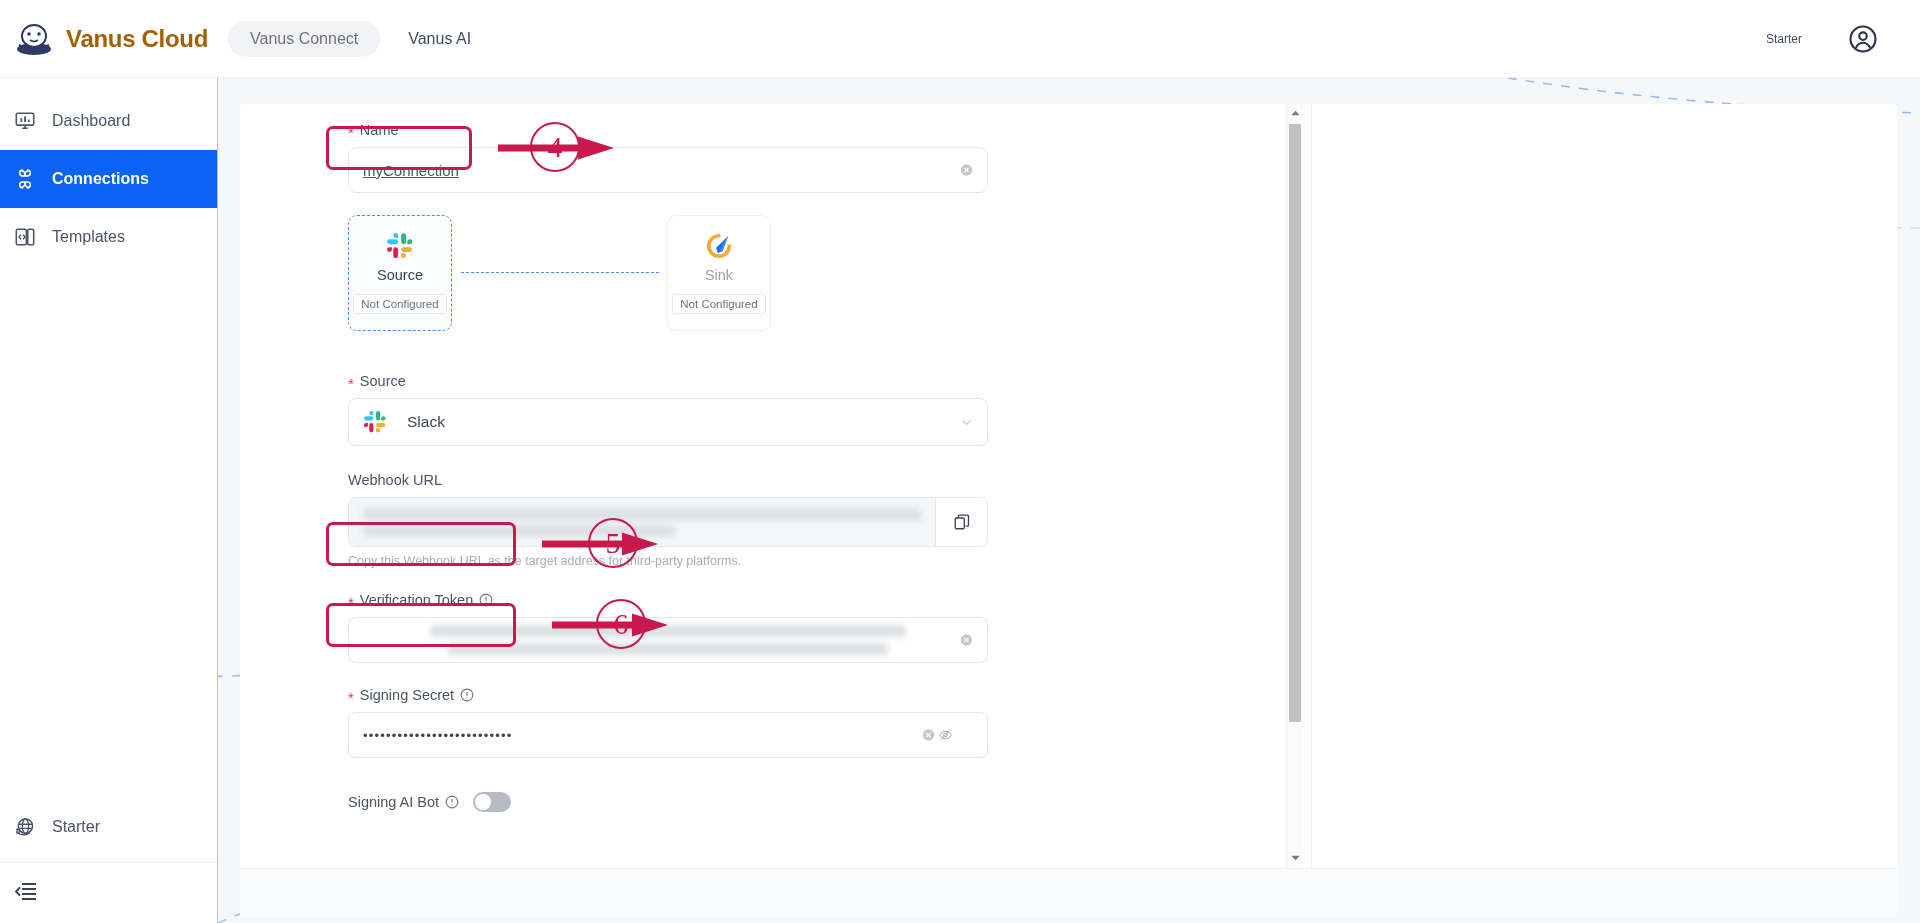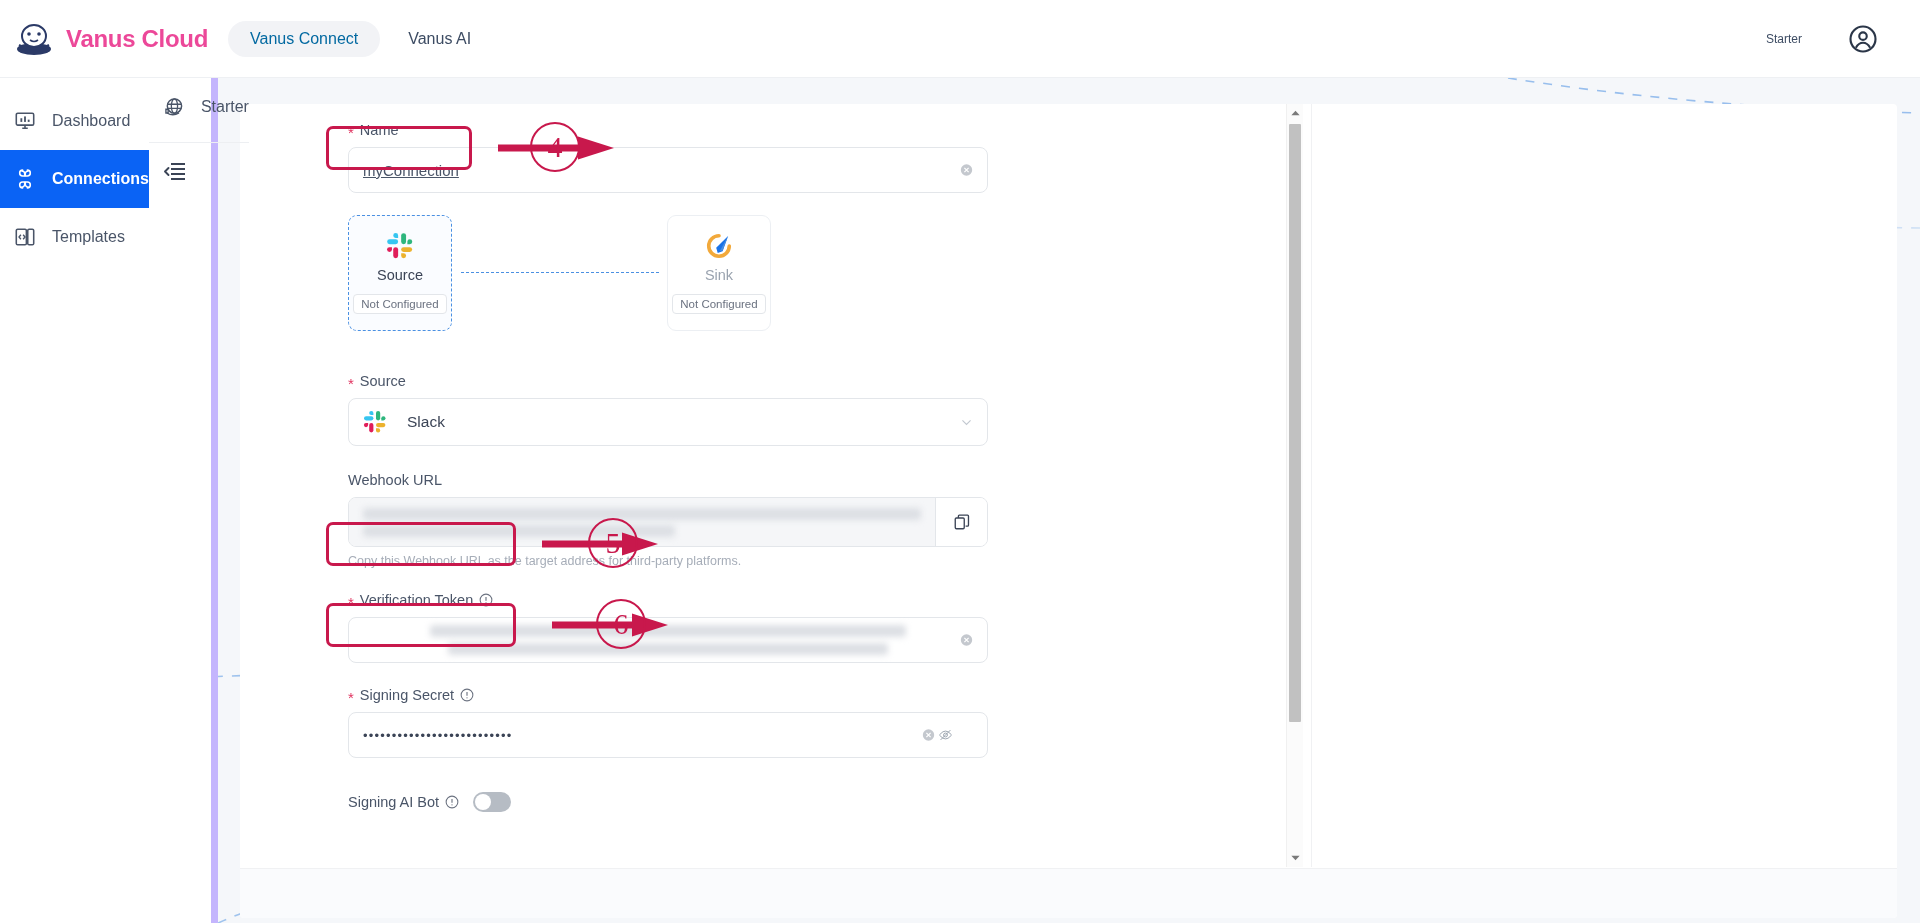--- a/index.html
+++ b/index.html
@@ -14,41 +14,41 @@
   .topbar {
     position: absolute; top: 0; left: 0; width: 1920px; height: 78px;
     background: #ffffff;
     border-bottom: 1px solid #eef0f3;
     display: flex; align-items: center;
     z-index: 30;
   }
   .brand { display: flex; align-items: center; gap: 12px; margin-left: 14px; width: 200px; }
   .brand-logo { width: 40px; height: 40px; display: block; }
   .brand-title {
-    font-size: 24px; font-weight: bold; color: #ec4899; letter-spacing: -0.3px;
+    font-size: 24px; font-weight: bold; color: #a16207; letter-spacing: -0.3px;
     white-space: nowrap;
   }
   .top-tabs { display: flex; align-items: center; gap: 6px; margin-left: 14px; }
   .top-tab {
     font-size: 16px; color: #3d4c63; padding: 9px 22px; border-radius: 22px;
     white-space: nowrap; cursor: pointer;
   }
-  .top-tab.active { background: #f2f3f6; color: #0369a1; }
+  .top-tab.active { background: #f2f3f6; color: #737373; }
   .top-right {
     margin-left: auto; display: flex; align-items: center; gap: 46px; margin-right: 42px;
   }
   .plan-label { font-size: 12px; color: #3d4c63; }
   .avatar-btn { width: 30px; height: 30px; display: block; cursor: pointer; }
 
   
   .sidebar {
     position: absolute; top: 78px; left: 0; width: 218px; height: 845px;
-    background: #ffffff; border-right: 7px solid #c4b5fd;
+    background: #ffffff; border-right: 1px solid #c4b5fd;
     z-index: 25;
-    display: flex; flex-direction: row;
+    display: flex; flex-direction: column;
   }
   .nav-top { padding-top: 14px; }
   .nav-item {
     display: flex; align-items: center; gap: 16px;
     height: 58px; padding-left: 14px; cursor: pointer;
     font-size: 16px; color: #4a5568;
   }
   .nav-item .ico { width: 22px; height: 22px; display: block; flex: none; }
   .nav-item.active { background: #0a63f5; color: #ffffff; font-weight: bold; }
   .nav-spacer { flex: 1 1 auto; }

